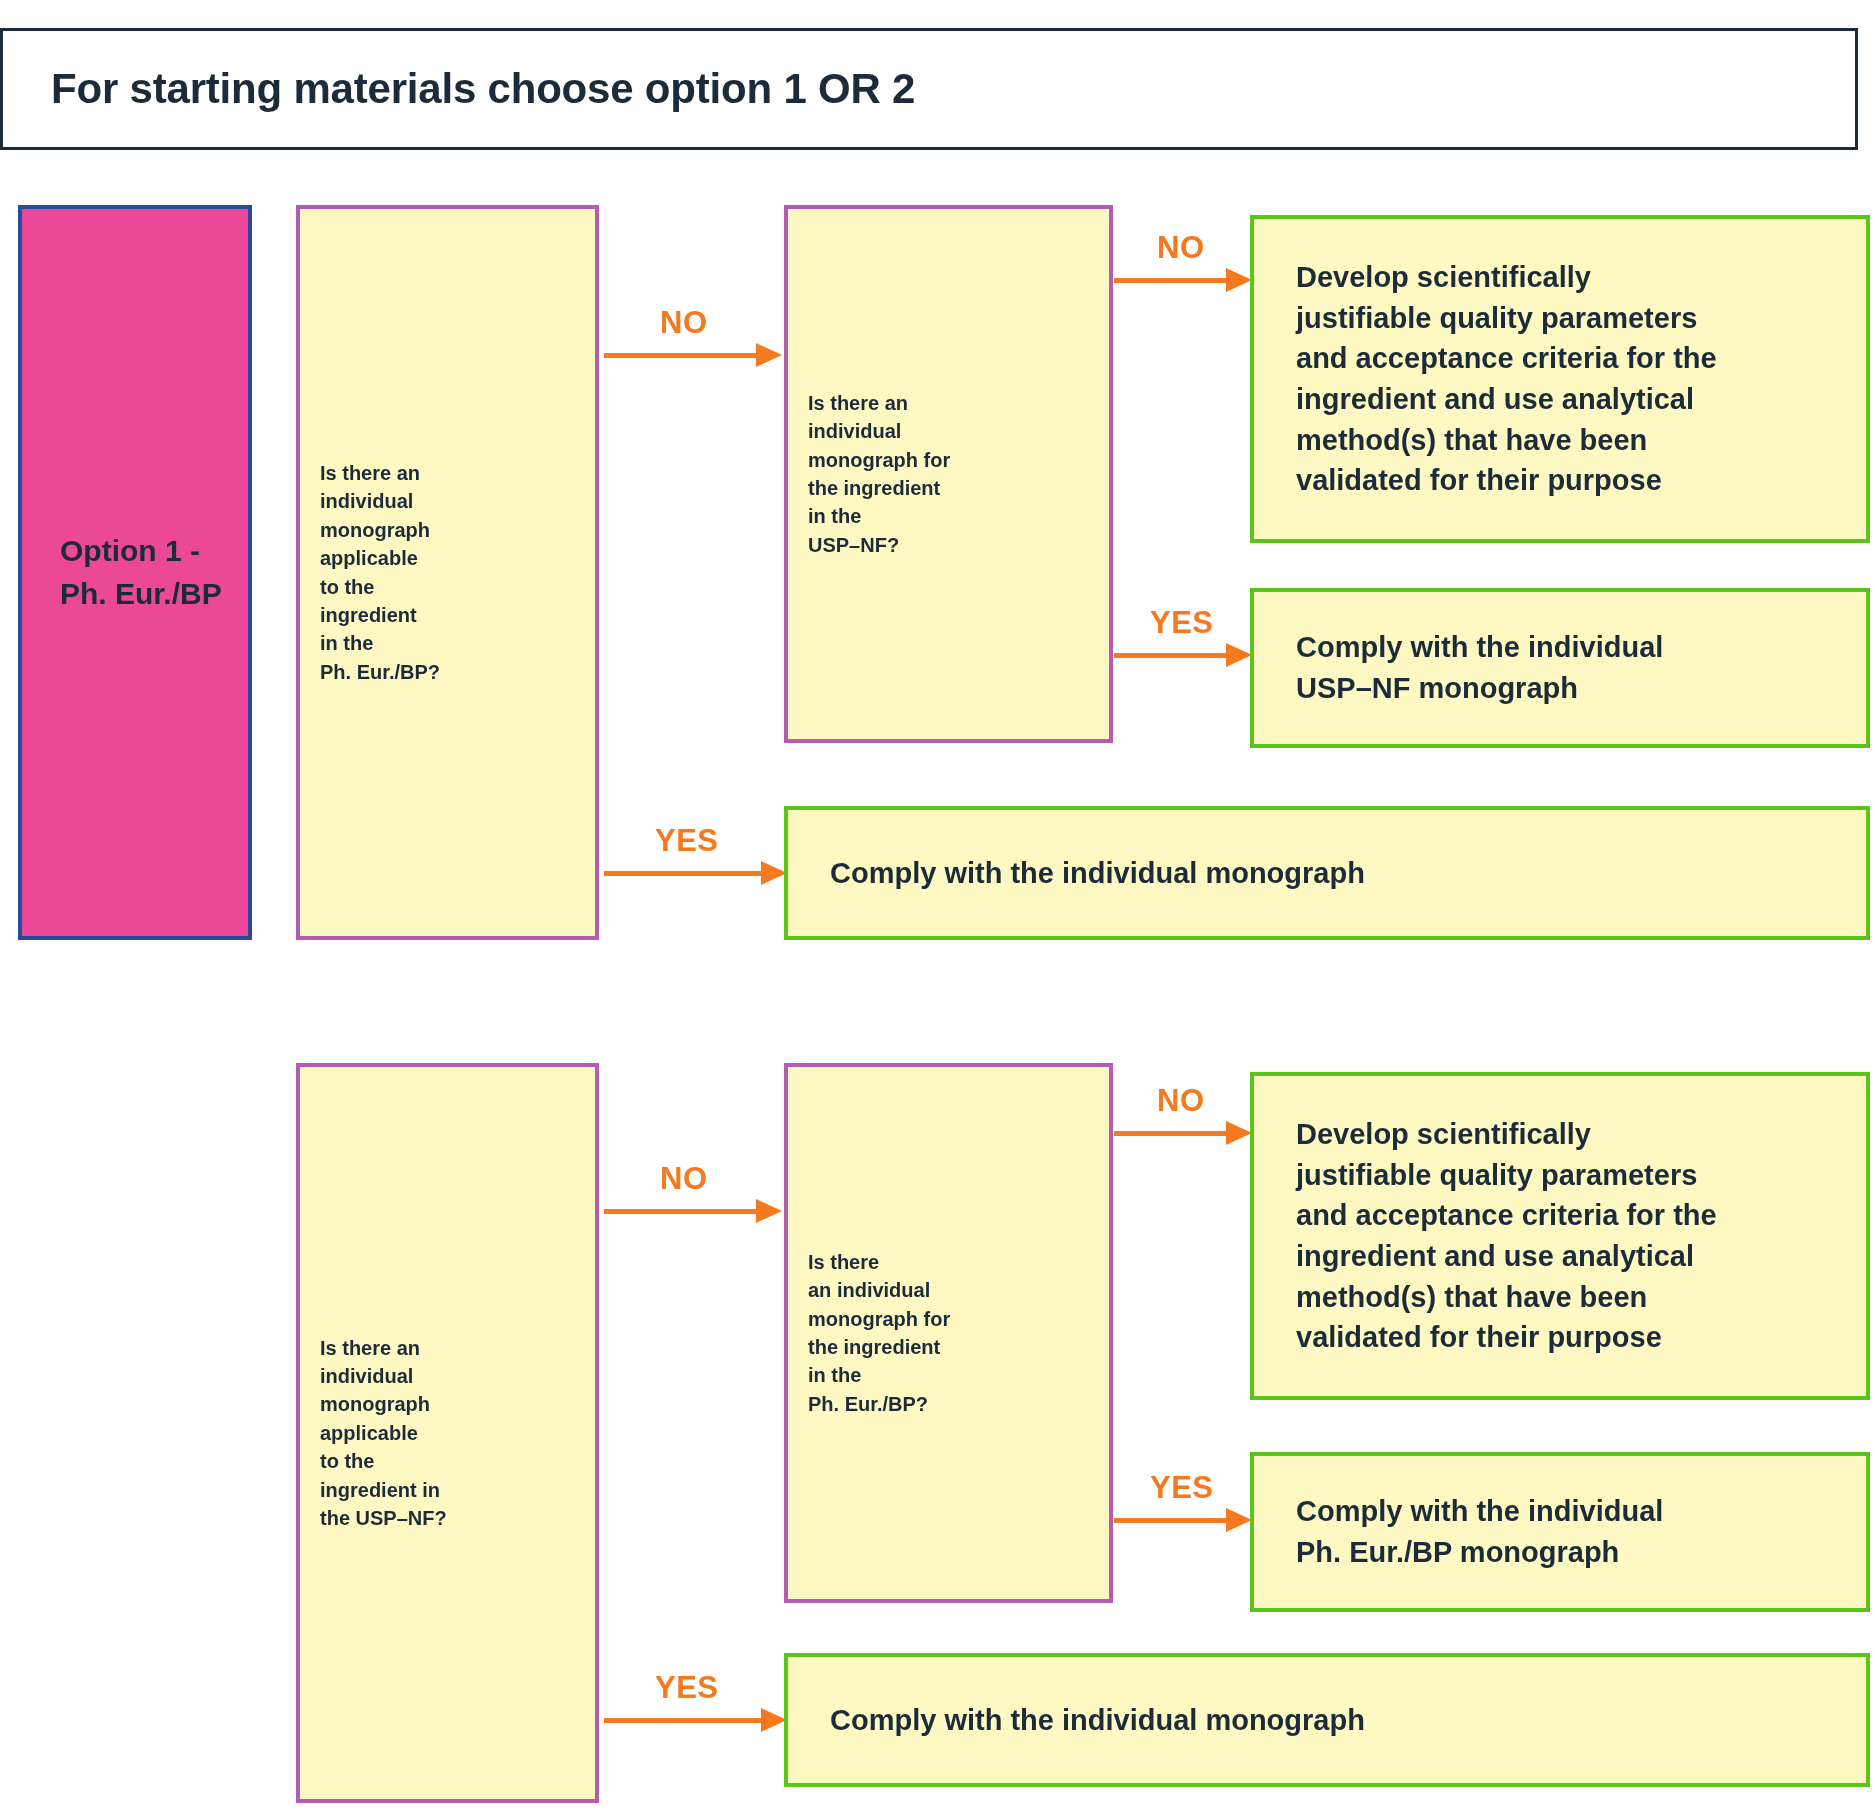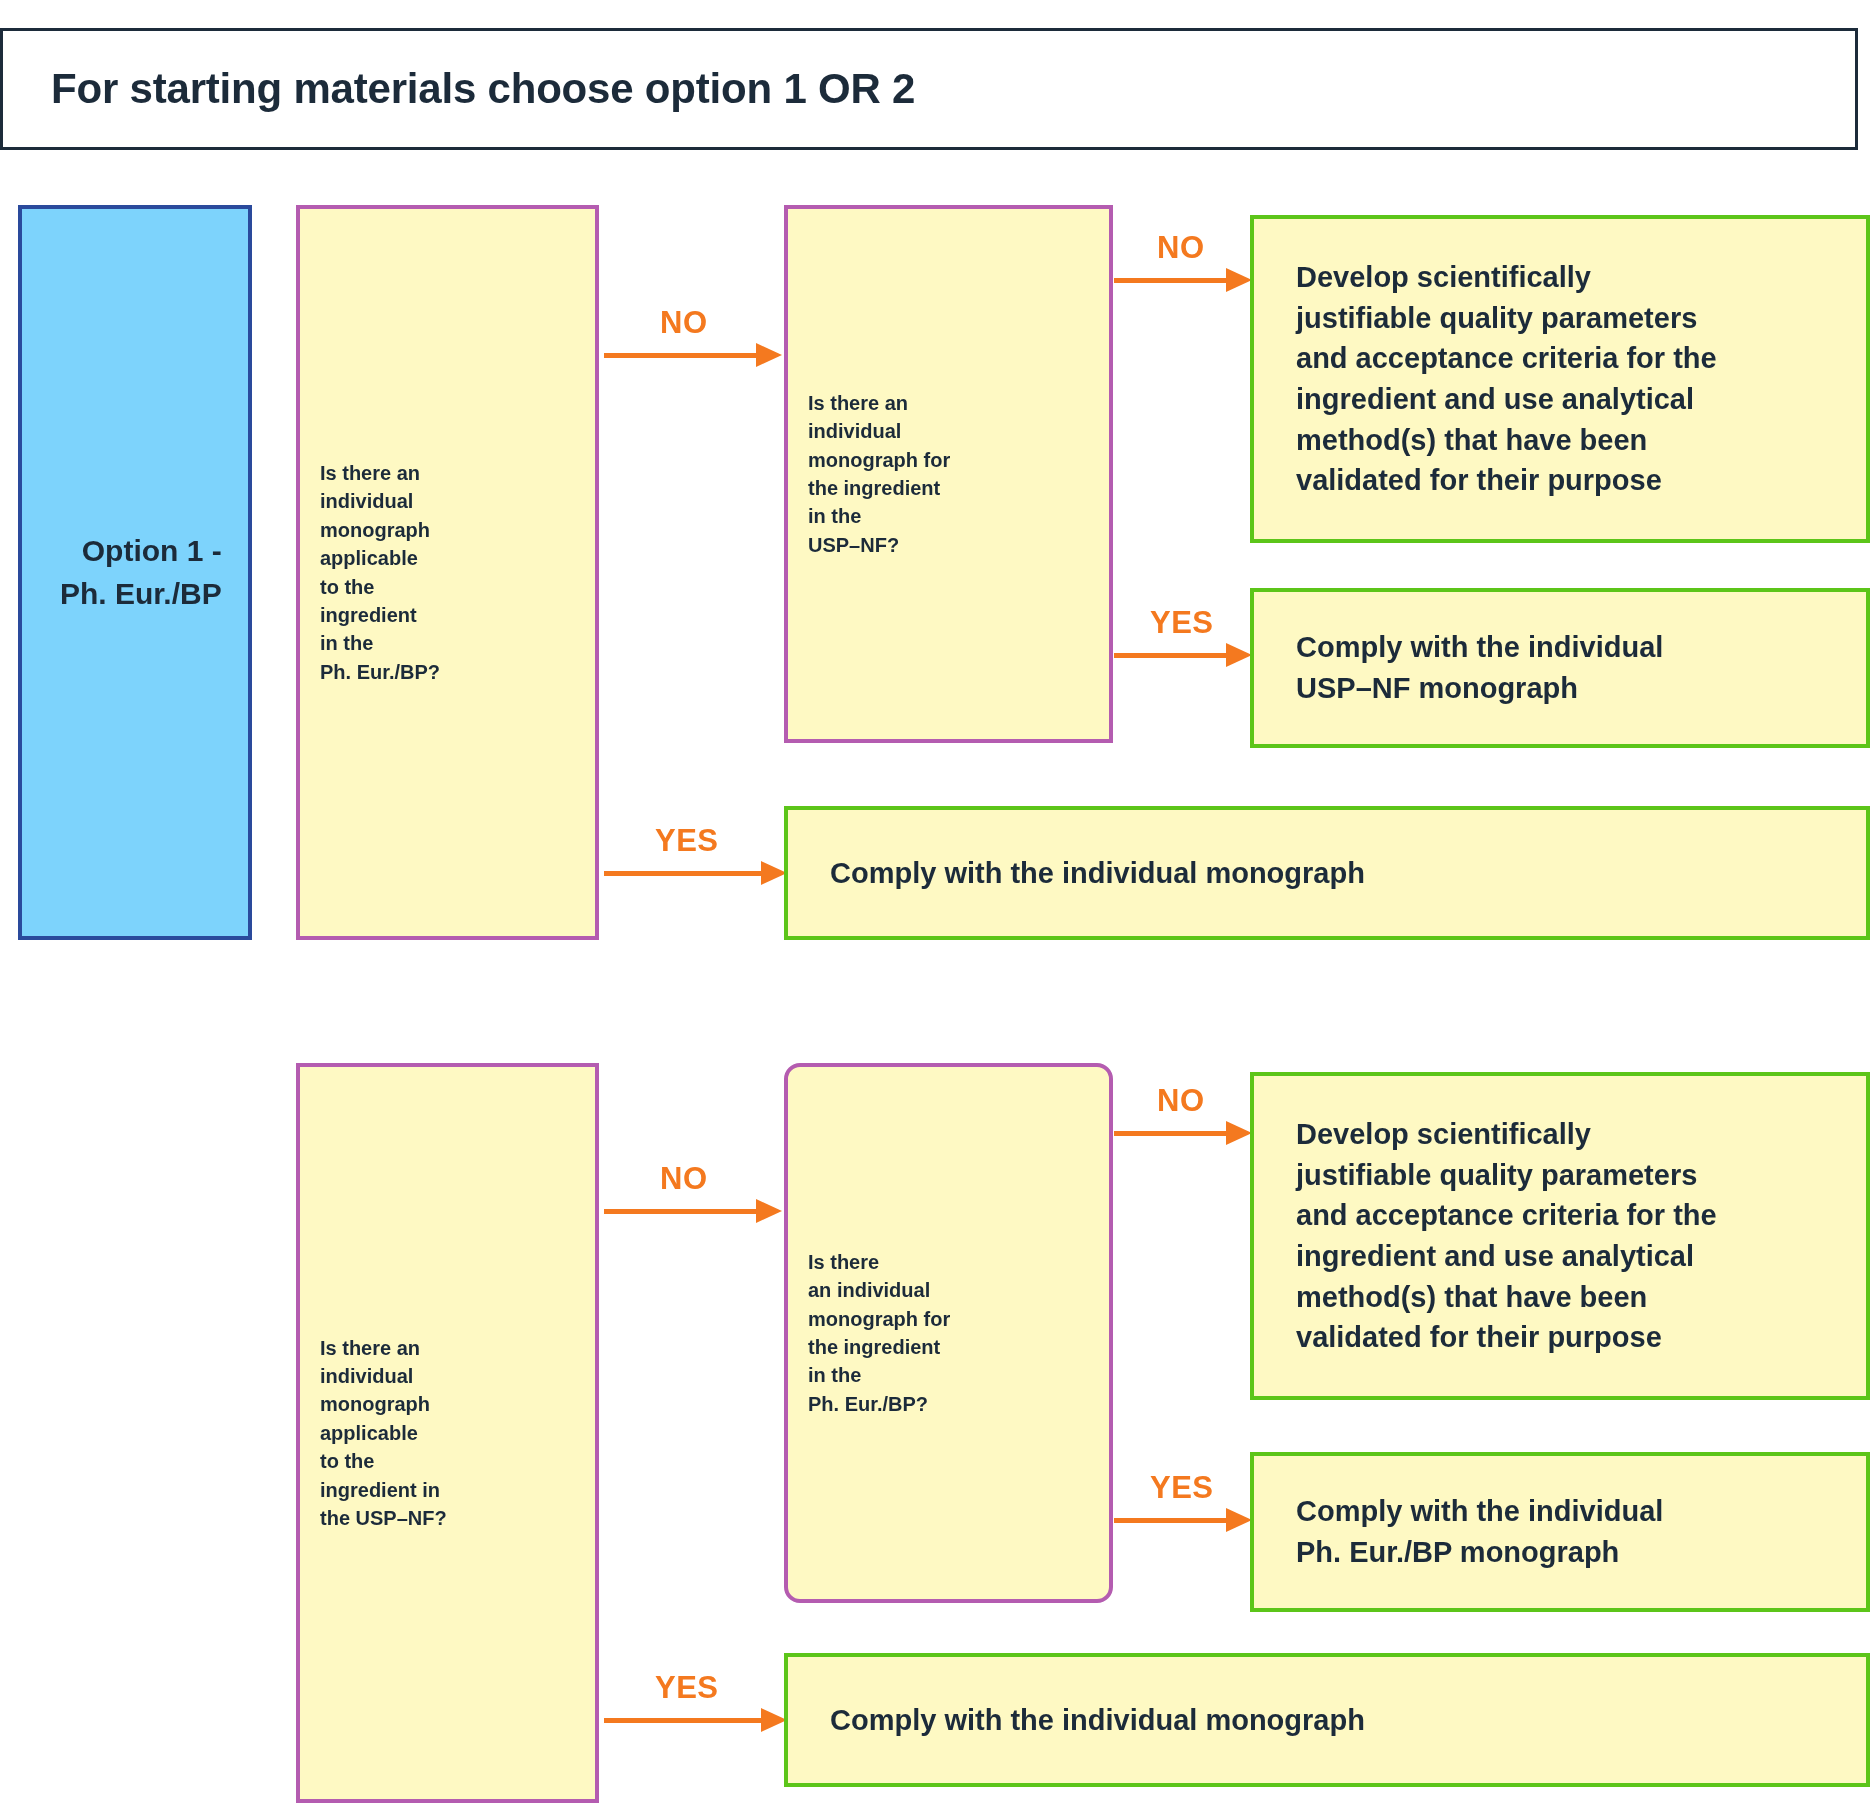--- a/index.html
+++ b/index.html
@@ -39,22 +39,21 @@
     align-items: center;
   }
   .node .txt {
     color: #1c2b3a;
     font-weight: bold;
     white-space: pre-line;
   }
 
   .blue {
     border: 4px solid #2a4a9c;
-    background: #7dd3fc;
-    text-align: right;
+    background: #ec4899;
   }
   .blue .txt { font-size: 30px; line-height: 1.42; padding-left: 38px; }
 
   .purple { border: 4px solid #b45cb0; }
   .purple .txt { font-size: 20px; line-height: 1.42; padding-left: 20px; }
 
   .green  { border: 4px solid #5cc519; }
   .green .txt { font-size: 29px; line-height: 1.40; padding-left: 42px; }
 
   
@@ -167,21 +166,21 @@
 ingredient in
 the USP–NF?</div>
   </div>
 
   <div class="arrow" style="left:604px; top:1196px; width:180px;">
     <div class="shaft" style="width:156px;"></div>
     <div class="head" style="left:152px;"></div>
   </div>
   <div class="arrow-label" style="left:660px; top:1161px;">NO</div>
 
-  <div class="node purple" style="left:784px; top:1063px; width:329px; height:540px;border-radius:16px;">
+  <div class="node purple" style="left:784px; top:1063px; width:329px; height:540px;">
     <div class="txt">Is there
 an individual
 monograph for
 the ingredient
 in the
 Ph. Eur./BP?</div>
   </div>
 
   <div class="arrow" style="left:1114px; top:1118px; width:140px;">
     <div class="shaft" style="width:116px;"></div>

